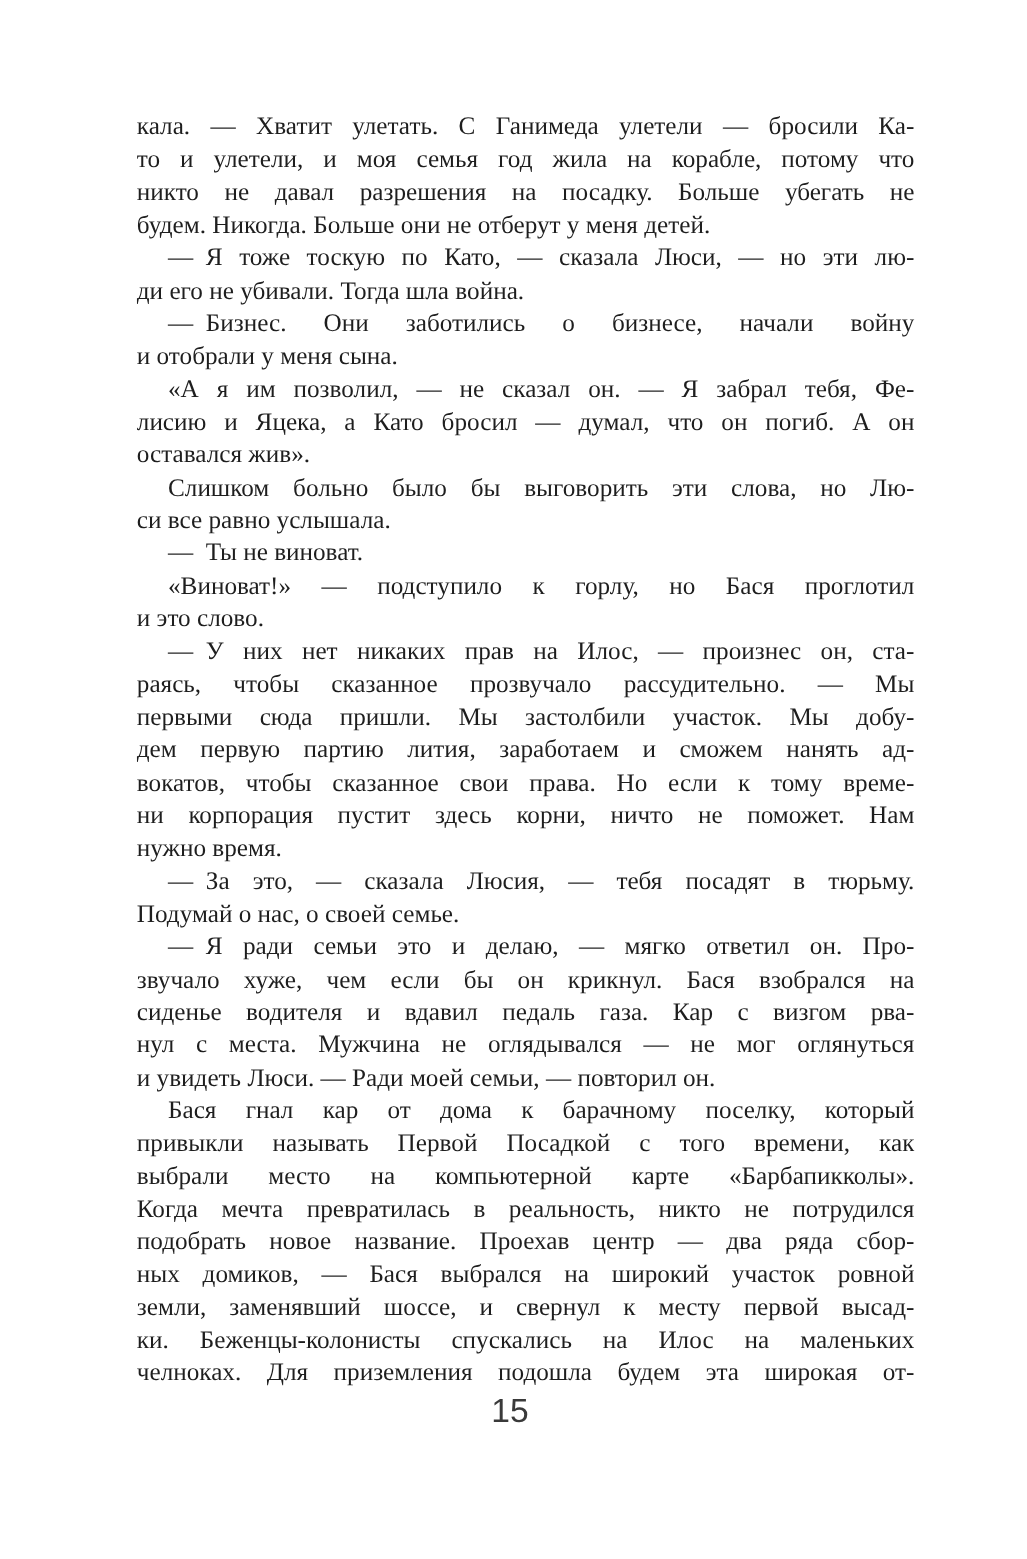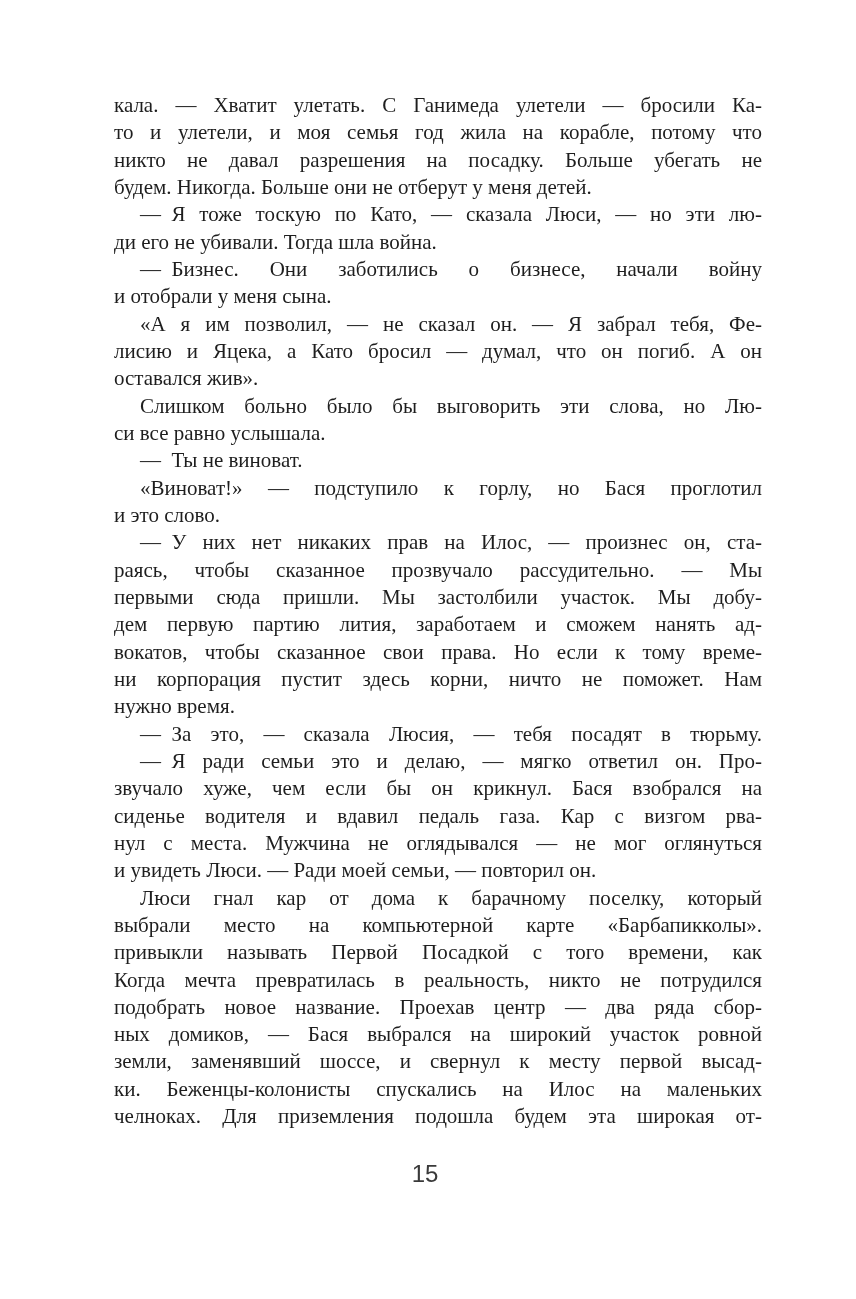--- a/index.html
+++ b/index.html
@@ -44,21 +44,21 @@
     text-align: right;
     text-align-last: left;
   }
   .page-number {
     position: absolute;
     top: 1160px;
     left: 0;
     width: 818px;
     text-align: center;
     font-family: "Liberation Sans", "DejaVu Sans", sans-serif;
-    font-size: 24px;
+    font-size: 28px;
     color: #3a3a3a;
   }
 </style>
 </head>
 <body>
 
 <div class="page" style="background: rgb(255, 255, 255); color: rgb(30, 30, 30); margin-left: 16px;">
   <div class="text-block">
       <div class="line">кала. — Хватит улетать. С Ганимеда улетели — бросили Ка-</div>
       <div class="line">то и улетели, и моя семья год жила на корабле, потому что</div>
@@ -77,28 +77,29 @@
       <div class="line indent">«Виноват!» — подступило к горлу, но Бася проглотил</div>
       <div class="line last">и это слово.</div>
       <div class="line indent">— У них нет никаких прав на Илос, — произнес он, ста-</div>
       <div class="line">раясь, чтобы сказанное прозвучало рассудительно. — Мы</div>
       <div class="line">первыми сюда пришли. Мы застолбили участок. Мы добу-</div>
       <div class="line">дем первую партию лития, заработаем и сможем нанять ад-</div>
       <div class="line">вокатов, чтобы сказанное свои права. Но если к тому време-</div>
       <div class="line">ни корпорация пустит здесь корни, ничто не поможет. Нам</div>
       <div class="line last">нужно время.</div>
       <div class="line indent">— За это, — сказала Люсия, — тебя посадят в тюрьму.</div>
+      <div class="line last">Подумай о нас, о своей семье.</div>
       <div class="line indent">— Я ради семьи это и делаю, — мягко ответил он. Про-</div>
       <div class="line">звучало хуже, чем если бы он крикнул. Бася взобрался на</div>
       <div class="line">сиденье водителя и вдавил педаль газа. Кар с визгом рва-</div>
       <div class="line">нул с места. Мужчина не оглядывался — не мог оглянуться</div>
       <div class="line last">и увидеть Люси. — Ради моей семьи, — повторил он.</div>
-      <div class="line indent">Люси гнал кар от дома к барачному поселку, который</div>
+      <div class="line indent">Бася гнал кар от дома к барачному поселку, который</div>
+      <div class="line">привыкли называть Первой Посадкой с того времени, как</div>
       <div class="line">выбрали место на компьютерной карте «Барбапикколы».</div>
-      <div class="line">привыкли называть Первой Посадкой с того времени, как</div>
       <div class="line">Когда мечта превратилась в реальность, никто не потрудился</div>
       <div class="line">подобрать новое название. Проехав центр — два ряда сбор-</div>
       <div class="line">ных домиков, — Бася выбрался на широкий участок ровной</div>
       <div class="line">земли, заменявший шоссе, и свернул к месту первой высад-</div>
       <div class="line">ки. Беженцы-колонисты спускались на Илос на маленьких</div>
       <div class="line">челноках. Для приземления подошла будем эта широкая от-</div>
     </div>
   <div class="page-number" style="color: rgb(58, 58, 58);">15</div>
 </div>
 

